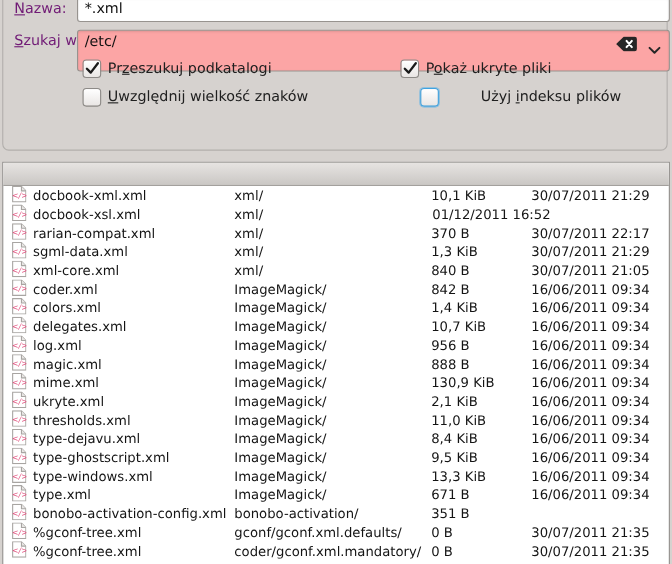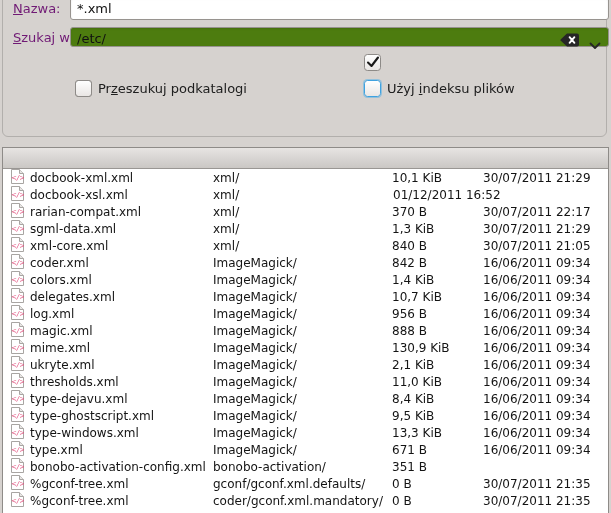--- a/index.html
+++ b/index.html
@@ -22,23 +22,23 @@
   .lbl-name{left:10px;top:8px;}
   .lbl-search{left:10px;top:37px;}
 
   .text-field{
     position:absolute;left:67px;top:4px;width:539px;height:23px;
     box-sizing:border-box;border:1px solid #97938f;border-radius:3px;
     background:#ffffff;box-shadow:inset 0 1px 2px rgba(0,0,0,.10);
     font-family:inherit;font-size:13px;color:#111;padding:0 6px;outline:none;
   }
   .combo{
-    position:absolute;left:67px;top:34px;width:539px;height:20px;
+    position:absolute;left:67px;top:34px;width:539px;height:38px;
     box-sizing:border-box;border:1px solid #97938f;border-radius:3px;
-    background:#4d7c0f;box-shadow:inset 0 1px 2px rgba(0,0,0,.10);
+    background:#fca5a5;box-shadow:inset 0 1px 2px rgba(0,0,0,.10);
   }
   .combo .combo-text{
     position:absolute;left:6px;top:3px;font-size:13px;color:#111;white-space:nowrap;
   }
   .combo .clear-btn{position:absolute;right:28px;top:4px;width:20px;height:14px;cursor:pointer;}
   .combo .drop-btn{position:absolute;right:7px;top:7px;width:12px;height:8px;cursor:pointer;}
 
   
   .cb-row{position:absolute;display:flex;align-items:center;}
   .cb{
@@ -97,44 +97,46 @@
         <path d="M9.6,4.2 L14.4,9.8 M14.4,4.2 L9.6,9.8" stroke="#ffffff" stroke-width="1.9" stroke-linecap="round"></path>
       </svg>
     </span>
     <span class="drop-btn">
       <svg width="12" height="8" viewBox="0 0 12 8">
         <path d="M1.5,1.5 L6,6 L10.5,1.5" fill="none" stroke="#262626" stroke-width="1.8" stroke-linecap="round" stroke-linejoin="round"></path>
       </svg>
     </span>
   </div>
 
-  <div class="cb-row" style="left:72px;top:61px;margin-top:26px;">
+  <div class="cb-row" style="left:72px;top:61px;">
     <span class="cb checked">
       <svg width="14" height="14" viewBox="0 0 14 14">
           <path d="M2,7.5 L5.5,11 L12,2.5" fill="none" stroke="#1a1a1a" stroke-width="2.1" stroke-linecap="round" stroke-linejoin="round"></path>
         </svg>
     </span>
     <span class="cb-label"><span>Pr</span><span class="accel">z</span><span>eszukuj podkatalogi</span></span>
   </div>
 
   <div class="cb-row" style="left:72px;top:87px;">
     <span class="cb">
       
     </span>
+    <span class="cb-label"><span></span><span class="accel">U</span><span>względnij wielkość znaków</span></span>
   </div>
 
   <div class="cb-row" style="left:361px;top:61px;">
     <span class="cb checked">
       <svg width="14" height="14" viewBox="0 0 14 14">
           <path d="M2,7.5 L5.5,11 L12,2.5" fill="none" stroke="#1a1a1a" stroke-width="2.1" stroke-linecap="round" stroke-linejoin="round"></path>
         </svg>
     </span>
-  </div>
-
-  <div class="cb-row" style="left:361px;top:87px;">
+    <span class="cb-label"><span>P</span><span class="accel">o</span><span>każ ukryte pliki</span></span>
+  </div>
+
+  <div class="cb-row" style="left:379px;top:87px;gap:32px;">
     <span class="cb focused">
       
     </span>
     <span class="cb-label"><span>Użyj </span><span class="accel">i</span><span>ndeksu plików</span></span>
   </div>
 </div>
 
 <div class="table">
   <div class="thead">
     <div class="th th-name">

